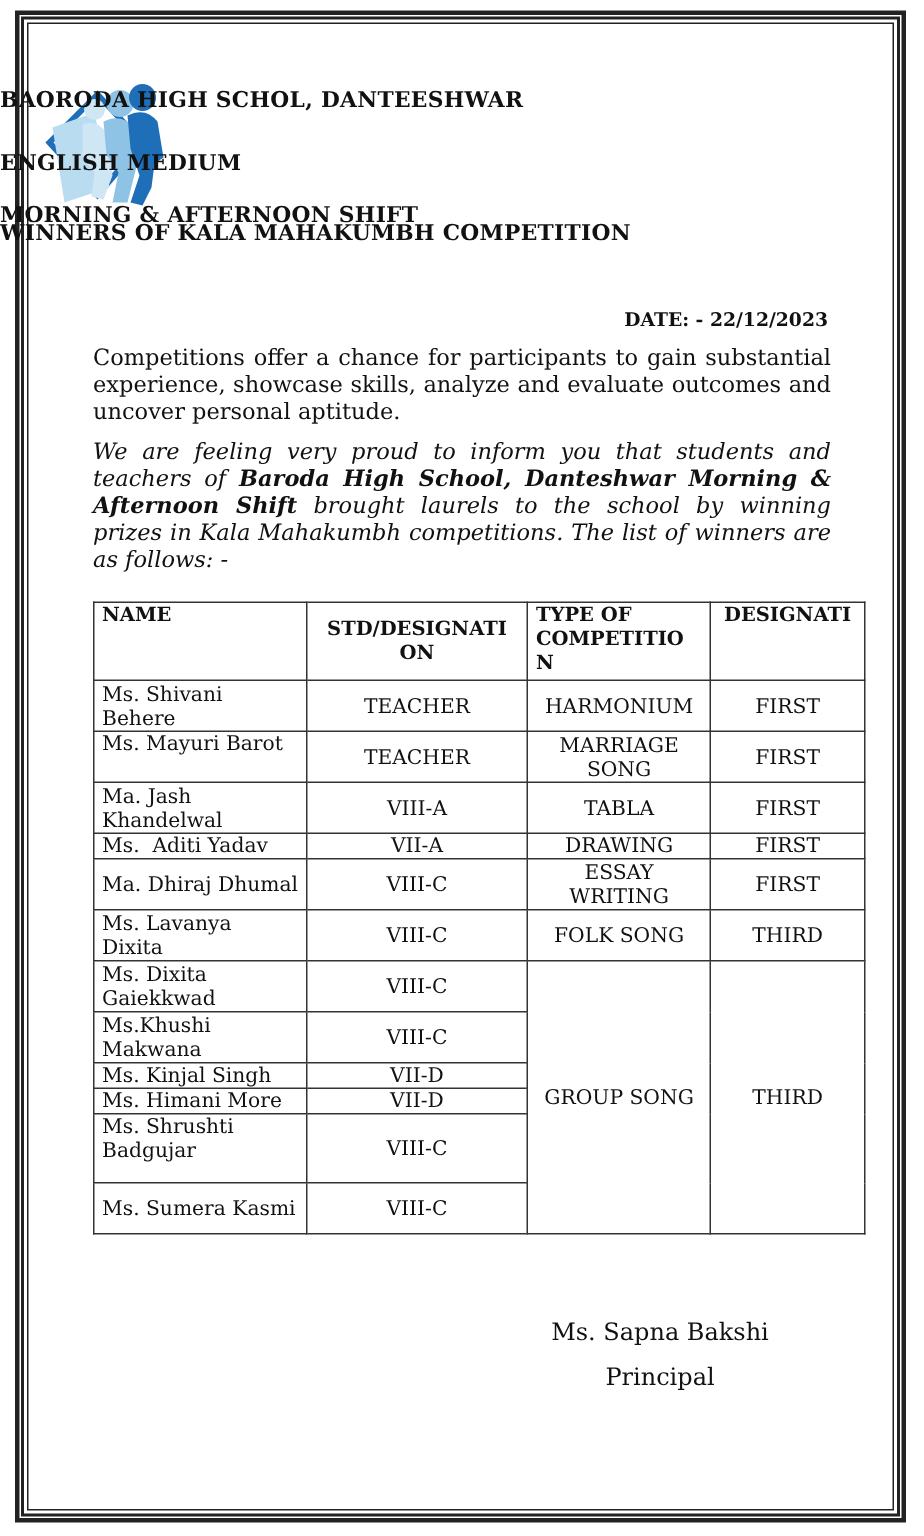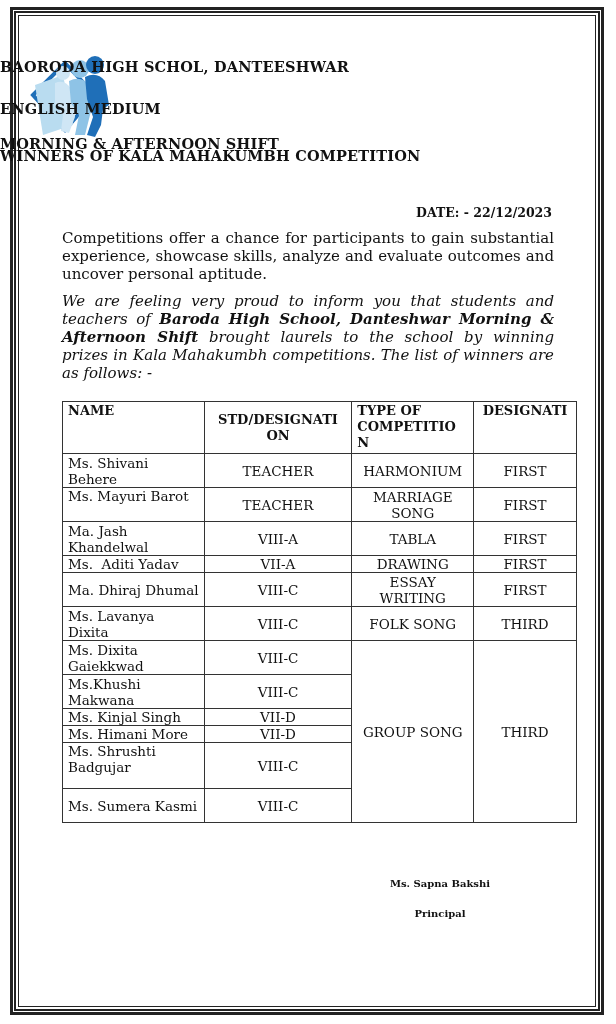--- a/index.html
+++ b/index.html
@@ -10,21 +10,21 @@
   .logo{position:absolute;left:25px;top:55px;width:90px;height:85px;}
   .hdr{position:absolute;left:0;width:616px;font-weight:bold;font-size:14.5px;letter-spacing:0.2px;}
   .date{position:absolute;right:64px;top:205px;font-weight:bold;font-size:12.5px;}
   .para{position:absolute;left:62px;width:492px;font-size:15px;line-height:18px;text-align:justify;}
   table{position:absolute;left:62px;top:401px;width:515px;border-collapse:collapse;font-size:13.5px;}
   td,th{border:1px solid #333;padding:0 5px;vertical-align:middle;}
   th{font-weight:bold;font-size:13px;line-height:16px;text-align:left;vertical-align:top;height:50px;padding-top:1px;}
   th.c{text-align:center;vertical-align:middle;}
   td.c{text-align:center;}
   td.name{line-height:16px;}
-  .sig{position:absolute;left:340px;width:200px;text-align:center;font-weight:bold;font-size:10px;}
+  .sig{position:absolute;left:340px;width:200px;text-align:center;font-weight:normal;font-size:16px;}
 </style>
 </head>
 <body>
 
 <div class="frame-outer"></div>
 <div class="frame-mid"></div>
 <div class="frame-inner"></div>
 
 <svg class="logo" viewBox="0 0 90 85">
   <polygon points="8,40 40,8 70,40 40,75" fill="none" stroke="#1f6fb8" stroke-width="4"></polygon>

